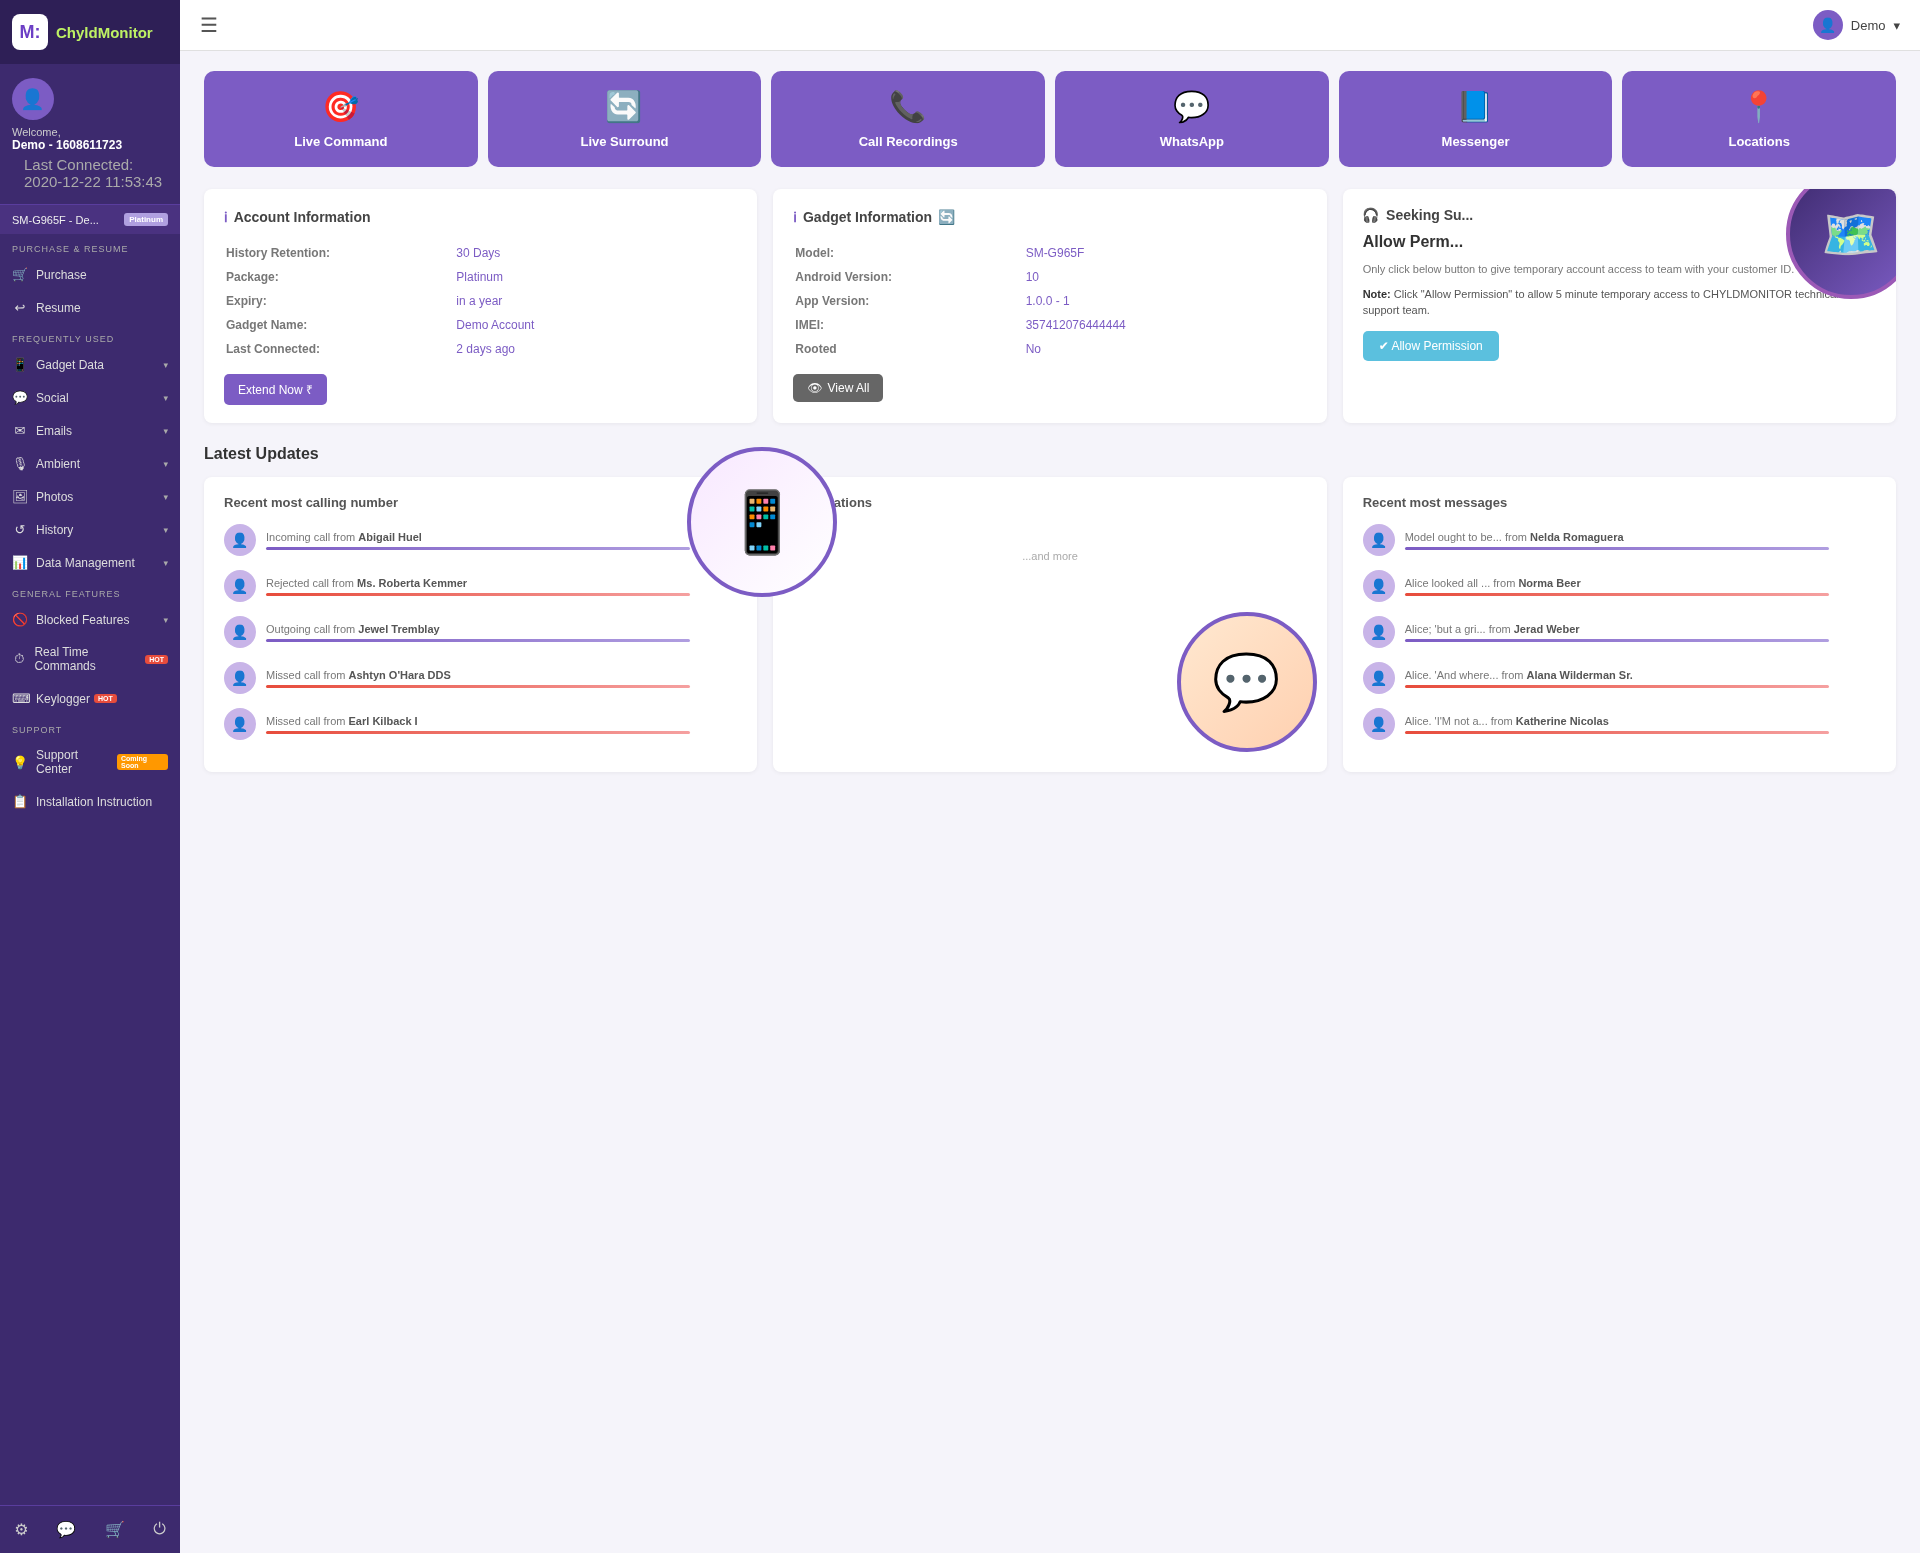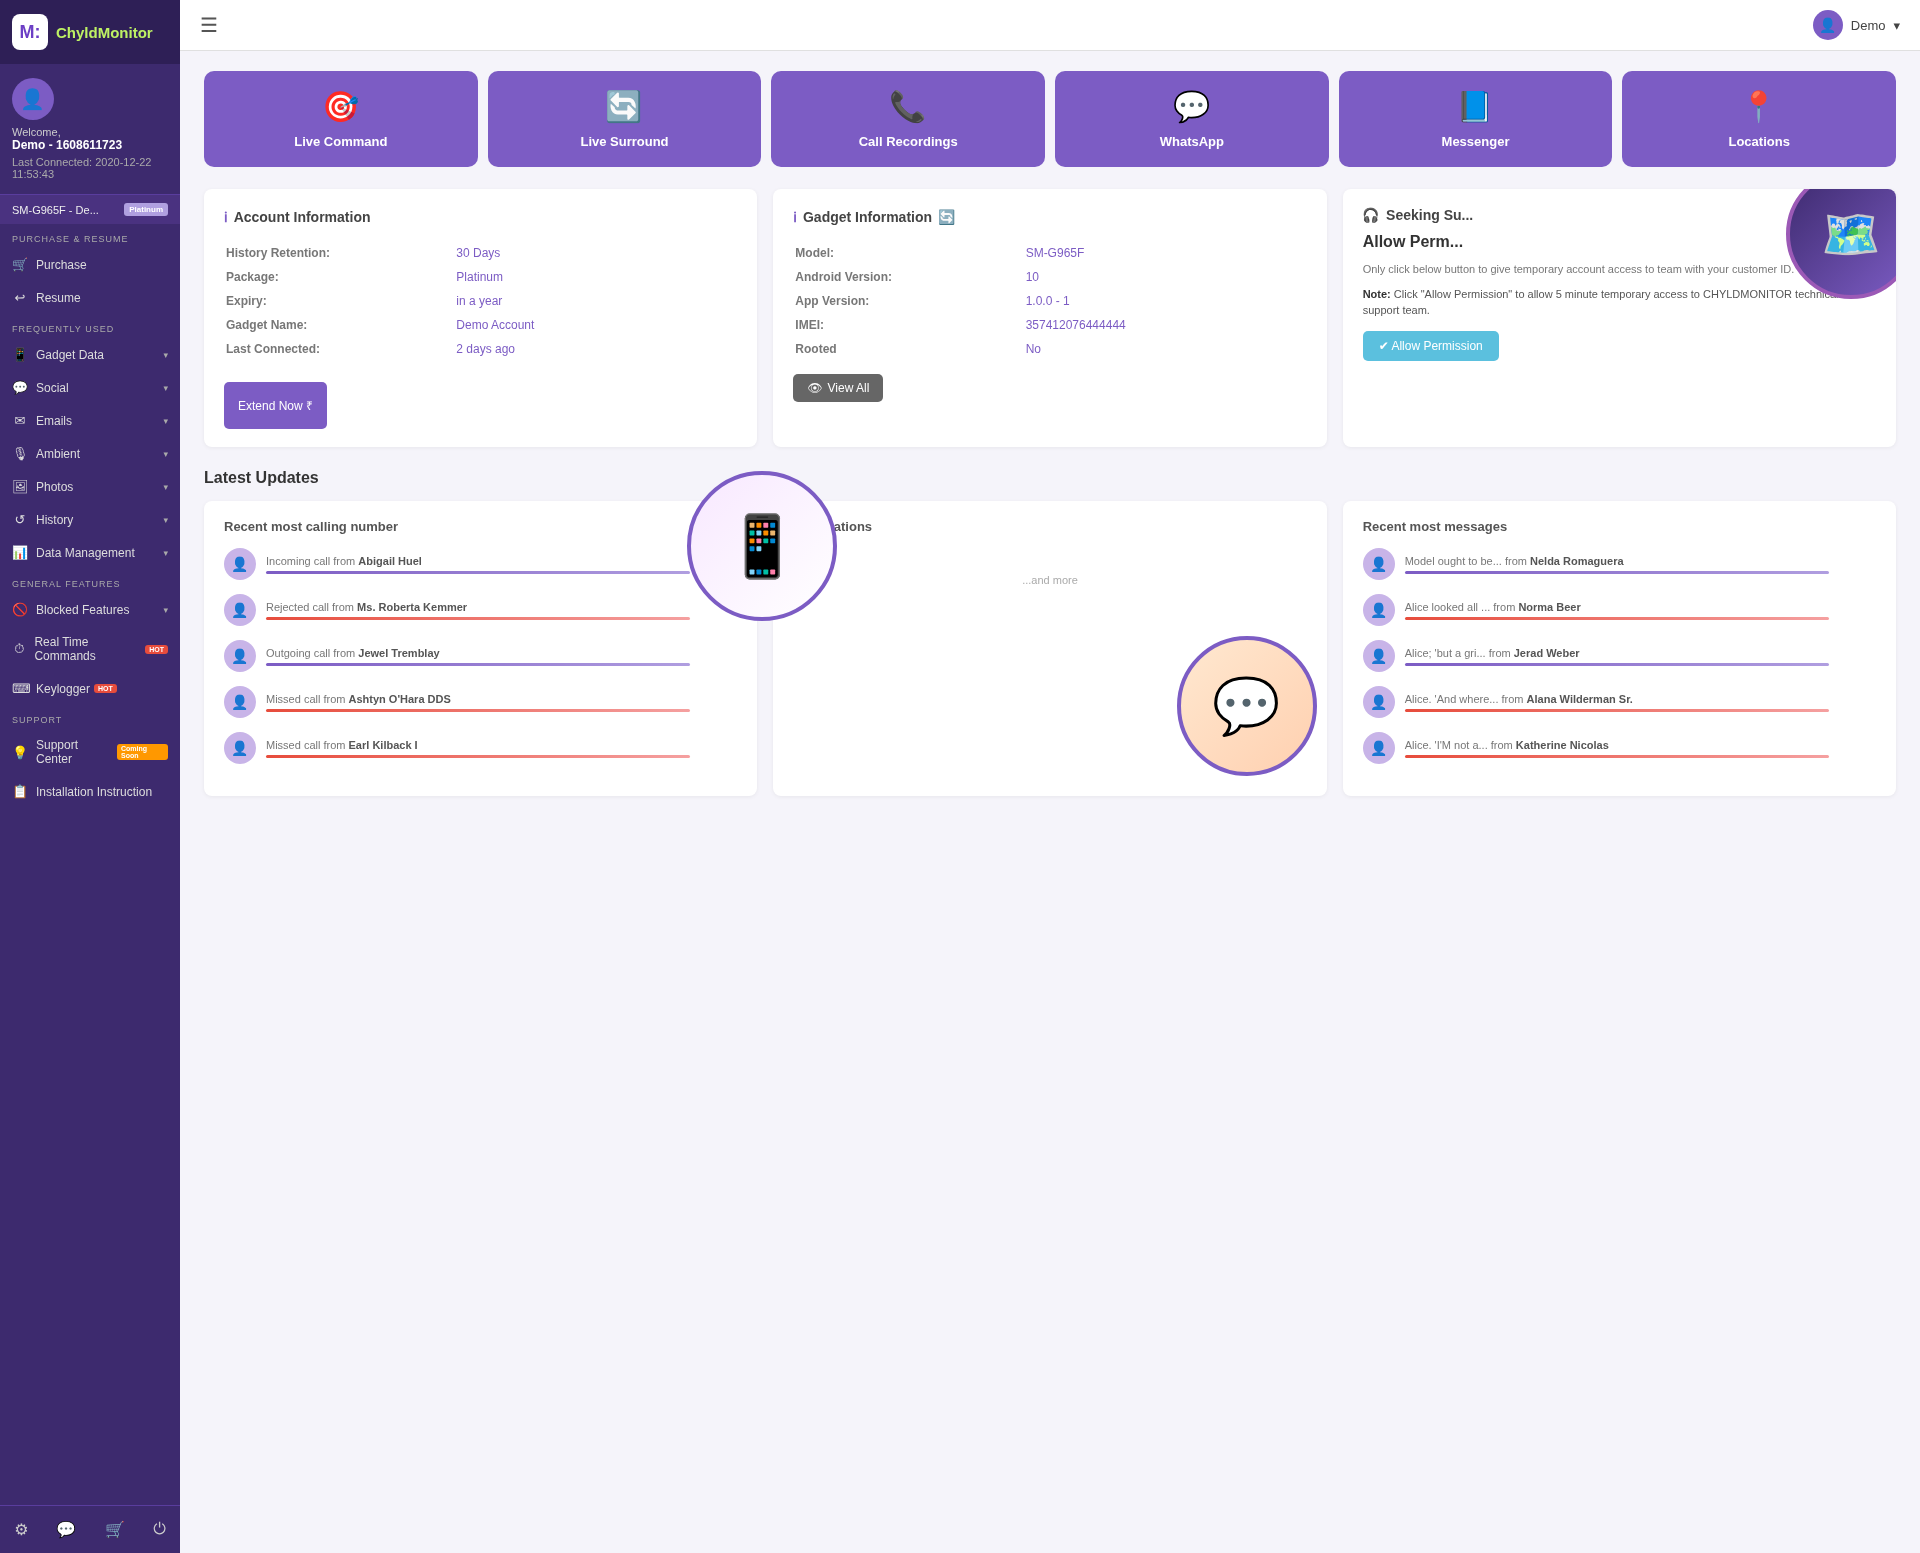--- a/index.html
+++ b/index.html
@@ -38,21 +38,21 @@
       border-bottom: 1px solid #5a3d9e;
     }
     .user-avatar {
       width: 42px; height: 42px; border-radius: 50%;
       background: #7c5cc4;
       display: flex; align-items: center; justify-content: center;
       font-size: 20px; margin-bottom: 6px;
     }
     .user-welcome { font-size: 11px; color: #ccc; }
     .user-name { font-size: 12px; font-weight: 600; color: #fff; }
-    .last-connected { font-size: 11px; color: #aaa; margin-top: 4px; }
+    .last-connected { font-size: 15px; color: #aaa; margin-top: 4px; margin-left: 12px; }
 
     .device-bar {
       background: #4a3280;
       padding: 8px 12px;
       display: flex; align-items: center; justify-content: space-between;
       font-size: 11px; color: #eee;
     }
     .platinum-badge {
       background: #b0a0e0;
       color: #fff;
@@ -197,26 +197,26 @@
       margin-bottom: 14px;
       display: flex;
       align-items: center;
       gap: 6px;
     }
     .info-icon { color: #7c5cc4; }
     .info-table { width: 100%; font-size: 12px; }
     .info-table tr td:first-child { color: #777; padding: 4px 0; width: 45%; font-weight: 600; }
     .info-table tr td:last-child { color: #7c5cc4; padding: 4px 0; }
     .extend-btn {
-      margin-top: 20px;
+      margin-top: 12px;
       background: #7c5cc4;
       color: #fff;
       border: none;
       border-radius: 5px;
-      padding: 15px 14px;
+      padding: 7px 14px;
       font-size: 12px;
       cursor: pointer;
     }
     .view-all-btn {
       margin-top: 12px;
       background: #666;
       color: #fff;
       border: none;
       border-radius: 5px;
       padding: 7px 14px;

